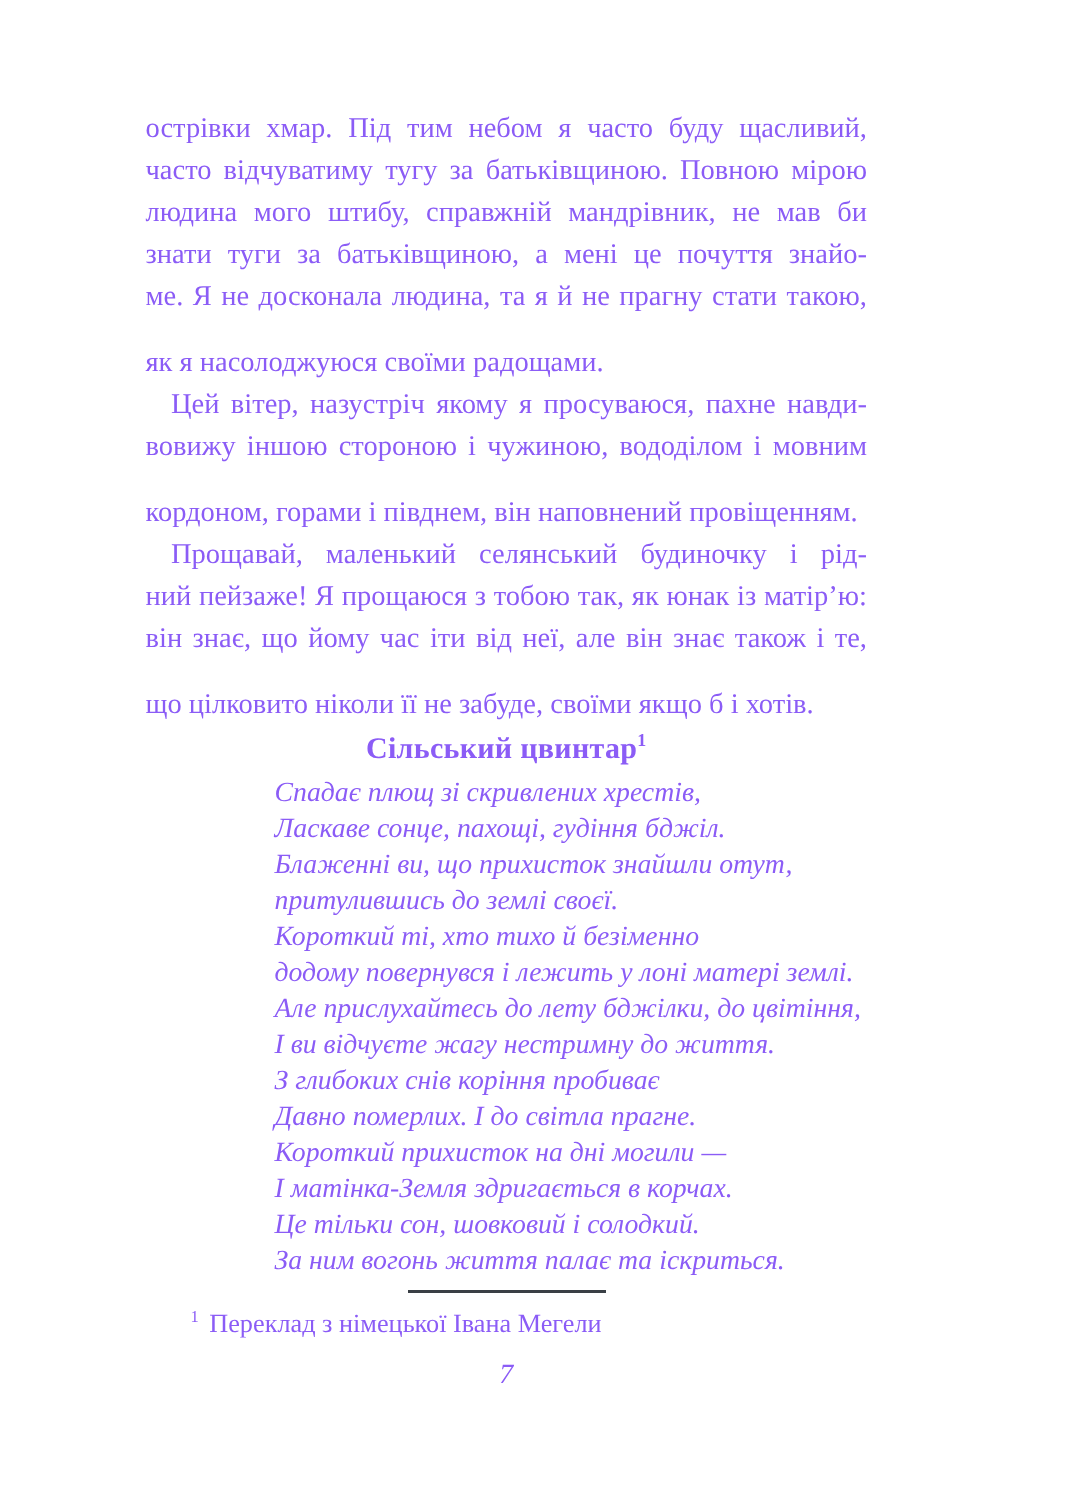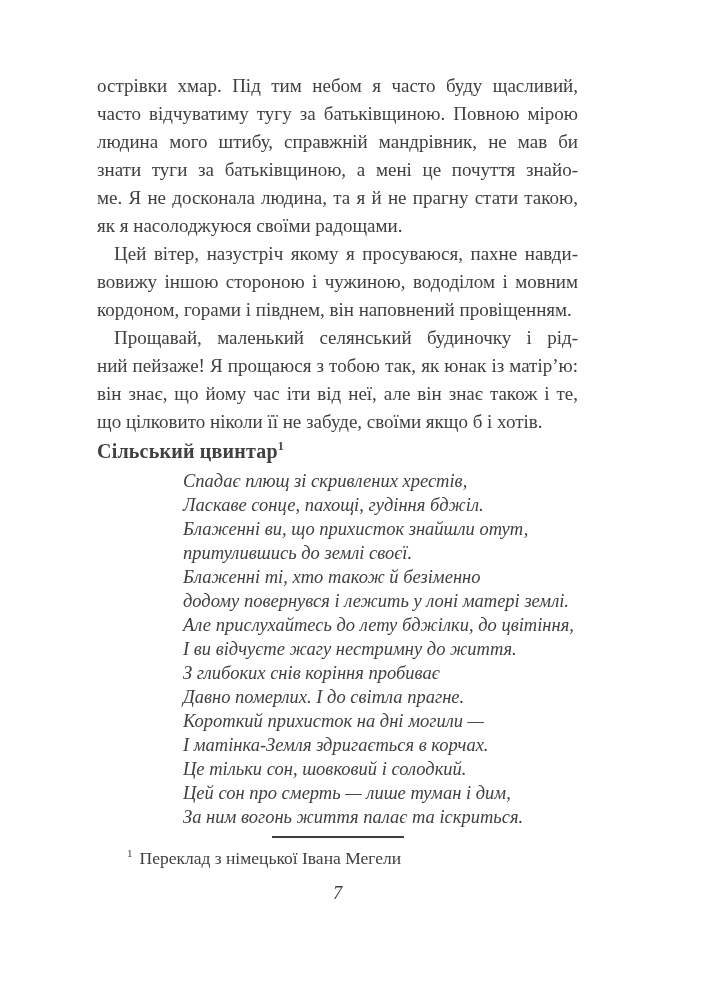--- a/index.html
+++ b/index.html
@@ -3,45 +3,46 @@
 <meta charset="utf-8">
 <style>
   html, body { margin: 0; padding: 0; background: #ffffff; }
   .page {
     position: relative;
     width: 728px;
     height: 1000px;
     background: #ffffff;
     overflow: hidden;
     font-family: "Liberation Serif", "DejaVu Serif", serif;
-    color: #404040;
+    color: #8b5cf6;
   }
   .text-block {
     position: absolute;
     left: 97px;
     top: 72px;
     width: 481px;
   }
   
   .bline {
     font-size: 19px;
     line-height: 28px;
     text-align: justify;
     text-align-last: justify;
     white-space: normal;
   }
-  .bline.last { text-align-last: left; }
+  .bline.last { text-align-last: left; margin-top: 16px; }
   .bline.ind  { text-indent: 17px; }
 
   
   .poem-title {
     margin: 2px 0 0 0;
     font-size: 20px;
     line-height: 26px;
     font-weight: bold;
+    text-align: center;
     letter-spacing: 0.2px;
   }
   .poem-title sup {
     font-size: 12px;
     font-weight: bold;
     vertical-align: super;
     line-height: 0;
   }
 
   
@@ -114,30 +115,29 @@
       <div class="bline last">що цілковито ніколи її не забуде, своїми якщо б і хотів.</div>
     </div>
 
     <h2 class="poem-title"><span>Сільський цвинтар</span><sup>1</sup></h2>
 
     <div class="poem">
       <div class="pline">Спадає плющ зі скривлених хрестів,</div>
       <div class="pline">Ласкаве сонце, пахощі, гудіння бджіл.</div>
       <div class="pline">Блаженні ви, що прихисток знайшли отут,</div>
       <div class="pline">притулившись до землі своєї.</div>
-      <div class="pline">Блаженні ті, хто також й безіменно</div>
+      <div class="pline">Короткий ті, хто тихо й безіменно</div>
       <div class="pline">додому повернувся і лежить у лоні матері землі.</div>
       <div class="pline">Але прислухайтесь до лету бджілки, до цвітіння,</div>
       <div class="pline">І ви відчуєте жагу нестримну до життя.</div>
       <div class="pline">З глибоких снів коріння пробиває</div>
       <div class="pline">Давно померлих. І до світла прагне.</div>
       <div class="pline">Короткий прихисток на дні могили —</div>
       <div class="pline">І матінка-Земля здригається в корчах.</div>
       <div class="pline">Це тільки сон, шовковий і солодкий.</div>
-      <div class="pline">Цей сон про смерть — лише туман і дим,</div>
       <div class="pline">За ним вогонь життя палає та іскриться.</div>
     </div>
 
     <hr class="footnote-rule">
 
     <div class="footnote"><sup>1</sup><span>Переклад з німецької Івана Мегели</span></div>
 
     <div class="page-number">7</div>
 
   </div>

